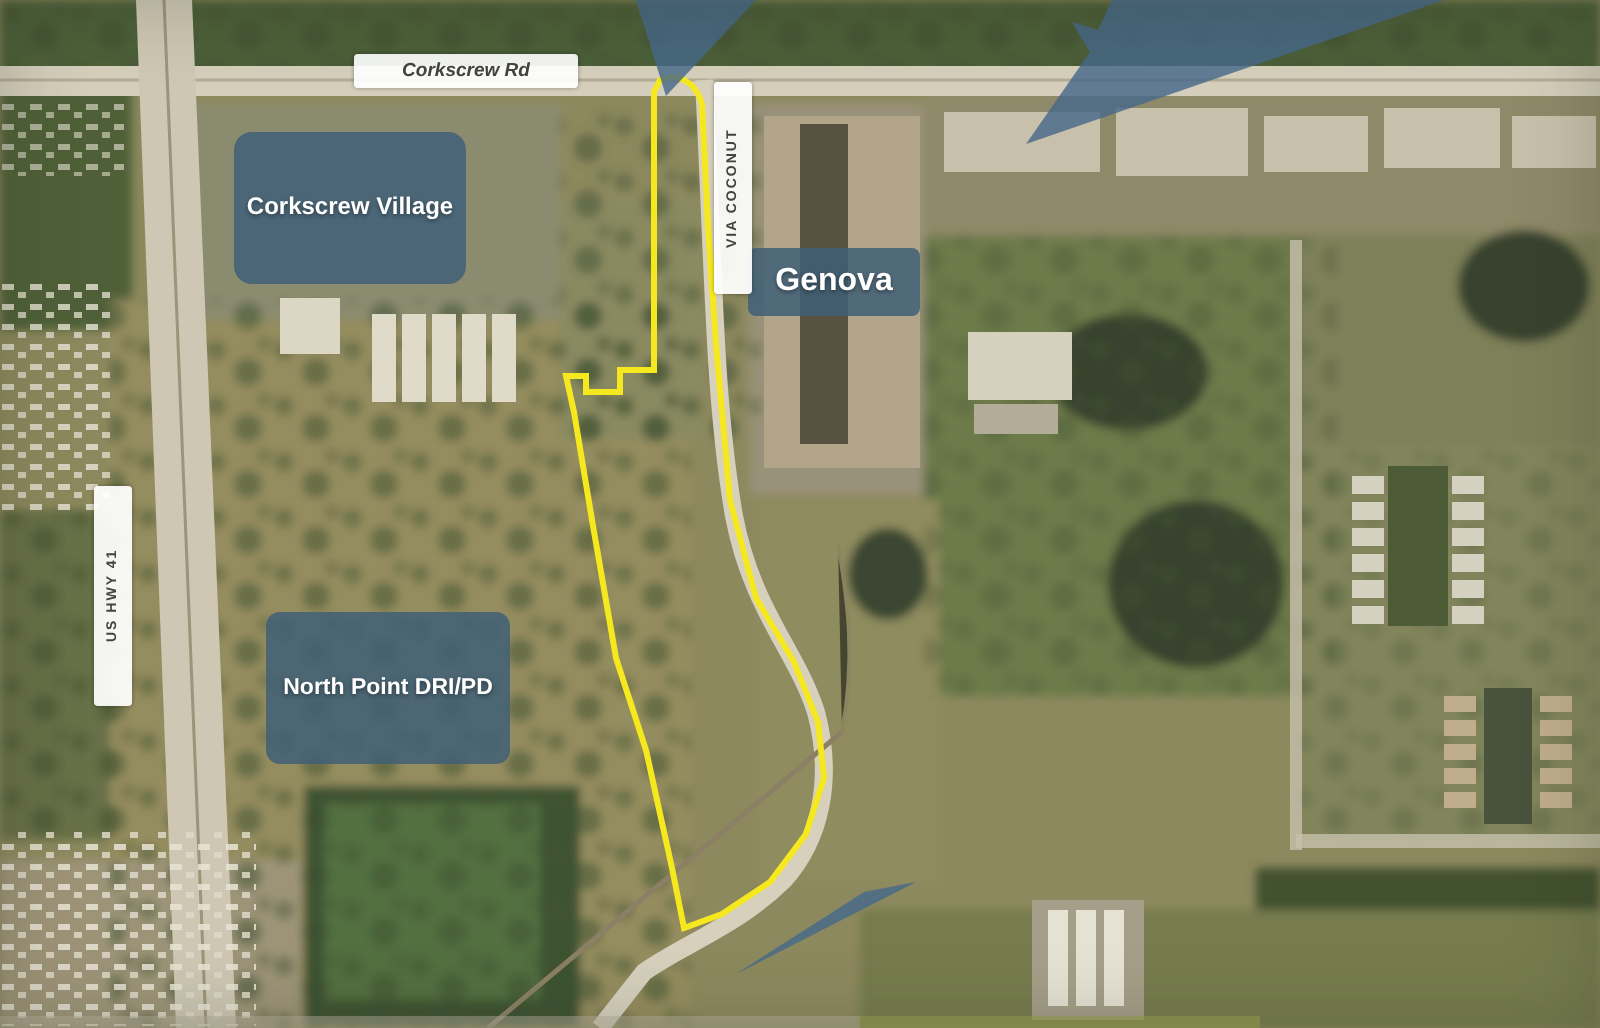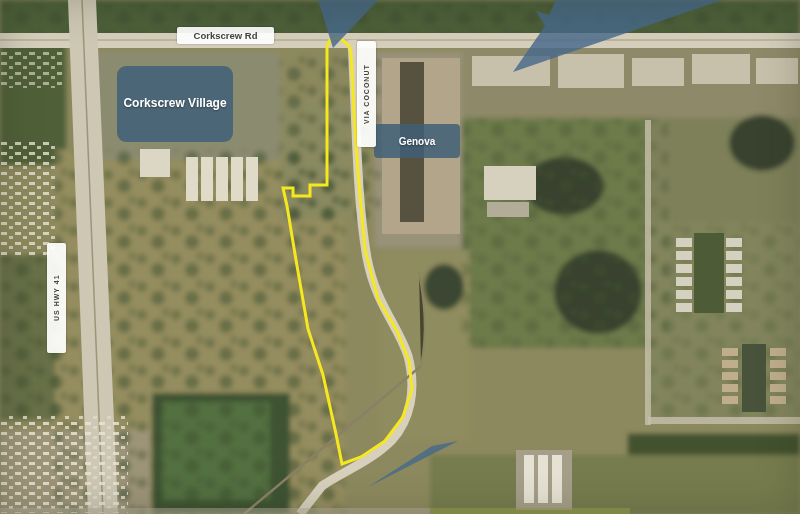--- a/index.html
+++ b/index.html
@@ -18,25 +18,25 @@
   .road-label{
     position:absolute;display:flex;align-items:center;justify-content:center;
     background:rgba(255,255,255,0.93);color:#44443c;font-weight:bold;
     border-radius:2px;box-shadow:0 0 2px rgba(0,0,0,.35);
     box-sizing:border-box;white-space:nowrap;
   }
   .road-label.vertical{
     writing-mode:vertical-rl;transform:rotate(180deg);letter-spacing:1px;
   }
   #lbl-corkscrew-village{left:117px;top:66px;width:116px;height:76px;font-size:12px;}
-  #lbl-genova{left:374px;top:124px;width:86px;height:34px;font-size:10px;border-radius:4px;}
+  #lbl-genova{left:374px;top:124px;width:86px;height:34px;font-size:16px;border-radius:4px;}
   #lbl-estero{left:509px;top:212px;width:118px;height:74px;font-size:12.5px;}
   #lbl-north-point{left:133px;top:306px;width:122px;height:76px;font-size:11.5px;border-radius:7px;}
   #lbl-csx{left:424px;top:409px;width:79px;height:38px;font-size:11px;border-radius:4px;}
-  #lbl-corkscrew-rd{left:177px;top:27px;width:97px;height:17px;font-size:9.5px;}
+  #lbl-corkscrew-rd{left:177px;top:27px;width:112px;height:17px;font-size:9.5px;font-style:italic;}
   #lbl-via-coconut{left:357px;top:41px;width:19px;height:106px;font-size:7px;}
   #lbl-us-hwy-41{left:47px;top:243px;width:19px;height:110px;font-size:7px;}
   .vignette{position:absolute;inset:0;pointer-events:none;
     box-shadow:inset 0 0 40px rgba(40,45,30,.25);}
 </style>
 </head>
 <body>
 
 <div class="viewport">
 
@@ -169,20 +169,23 @@
       <path d="M432,446 L368,487 L458,441 Z"></path>
     </g>
   </svg>
 
   <div class="area-label" id="lbl-corkscrew-village">
     <span>Corkscrew Village</span>
   </div>
   <div class="area-label" id="lbl-genova">
     <span>Genova</span>
   </div>
+  <div class="area-label" id="lbl-north-point">
+    <span>North Point DRI/PD</span>
+  </div>
 
   <div class="road-label" id="lbl-corkscrew-rd">
     <span>Corkscrew Rd</span>
   </div>
   <div class="road-label vertical" id="lbl-via-coconut">
     <span>VIA COCONUT</span>
   </div>
   <div class="road-label vertical" id="lbl-us-hwy-41">
     <span>US HWY 41</span>
   </div>

